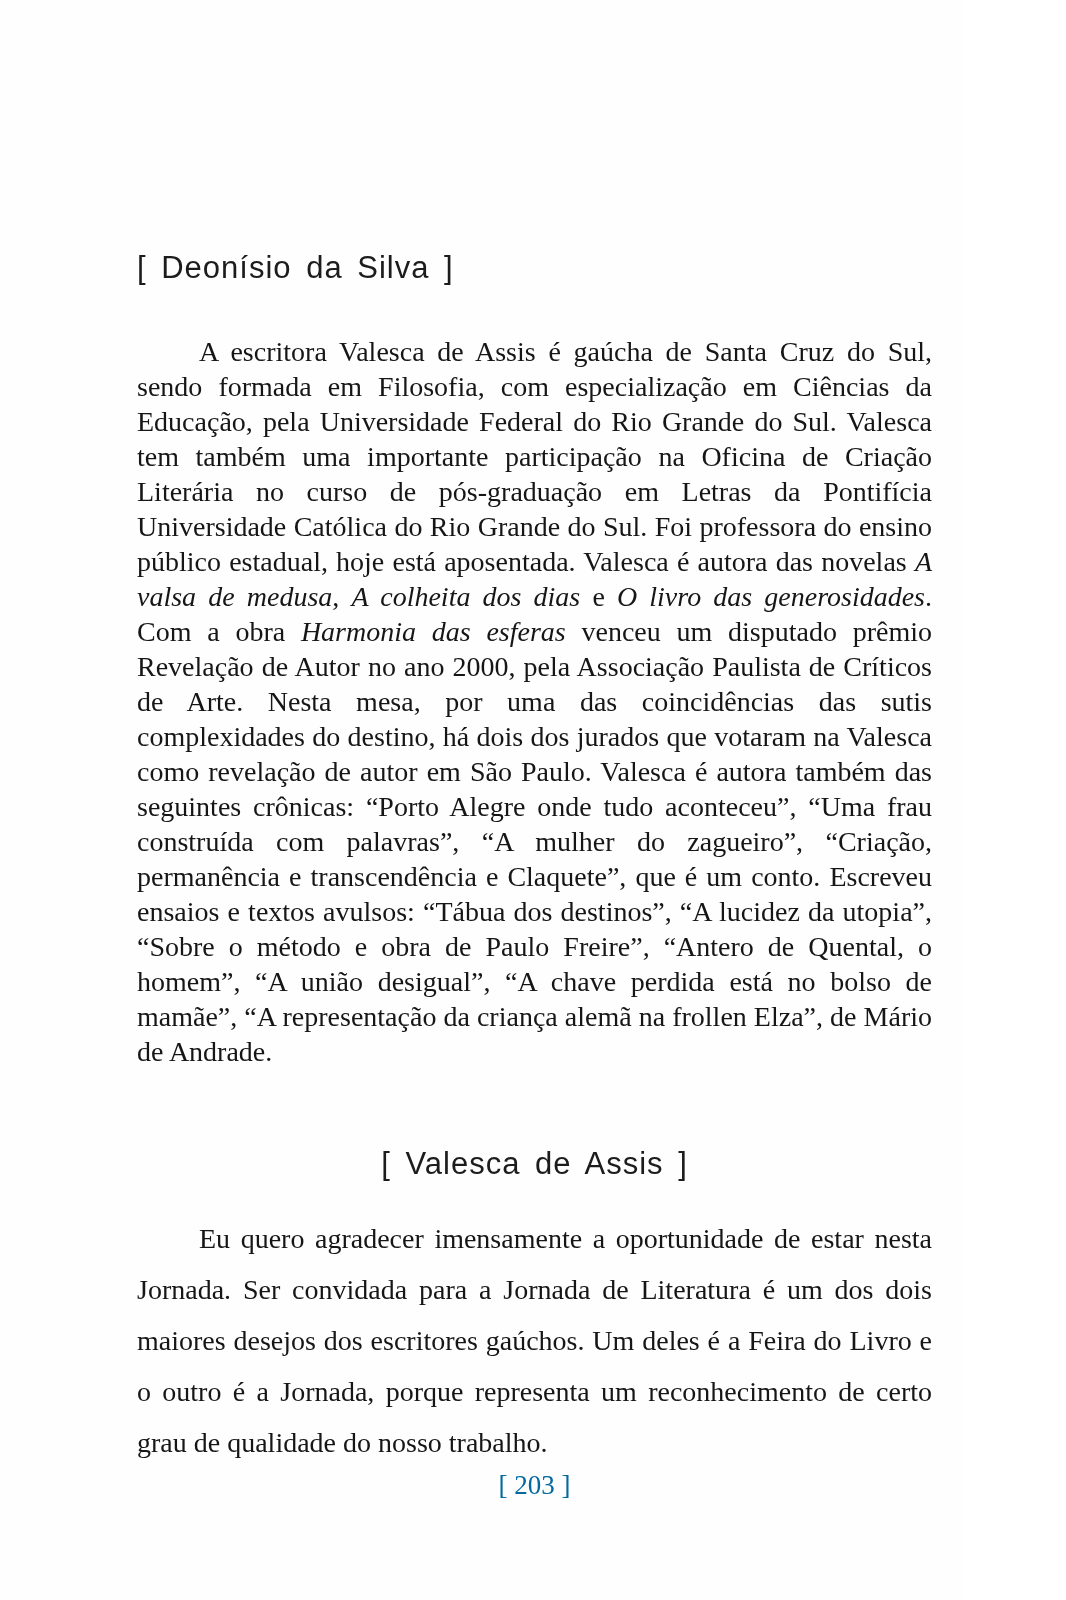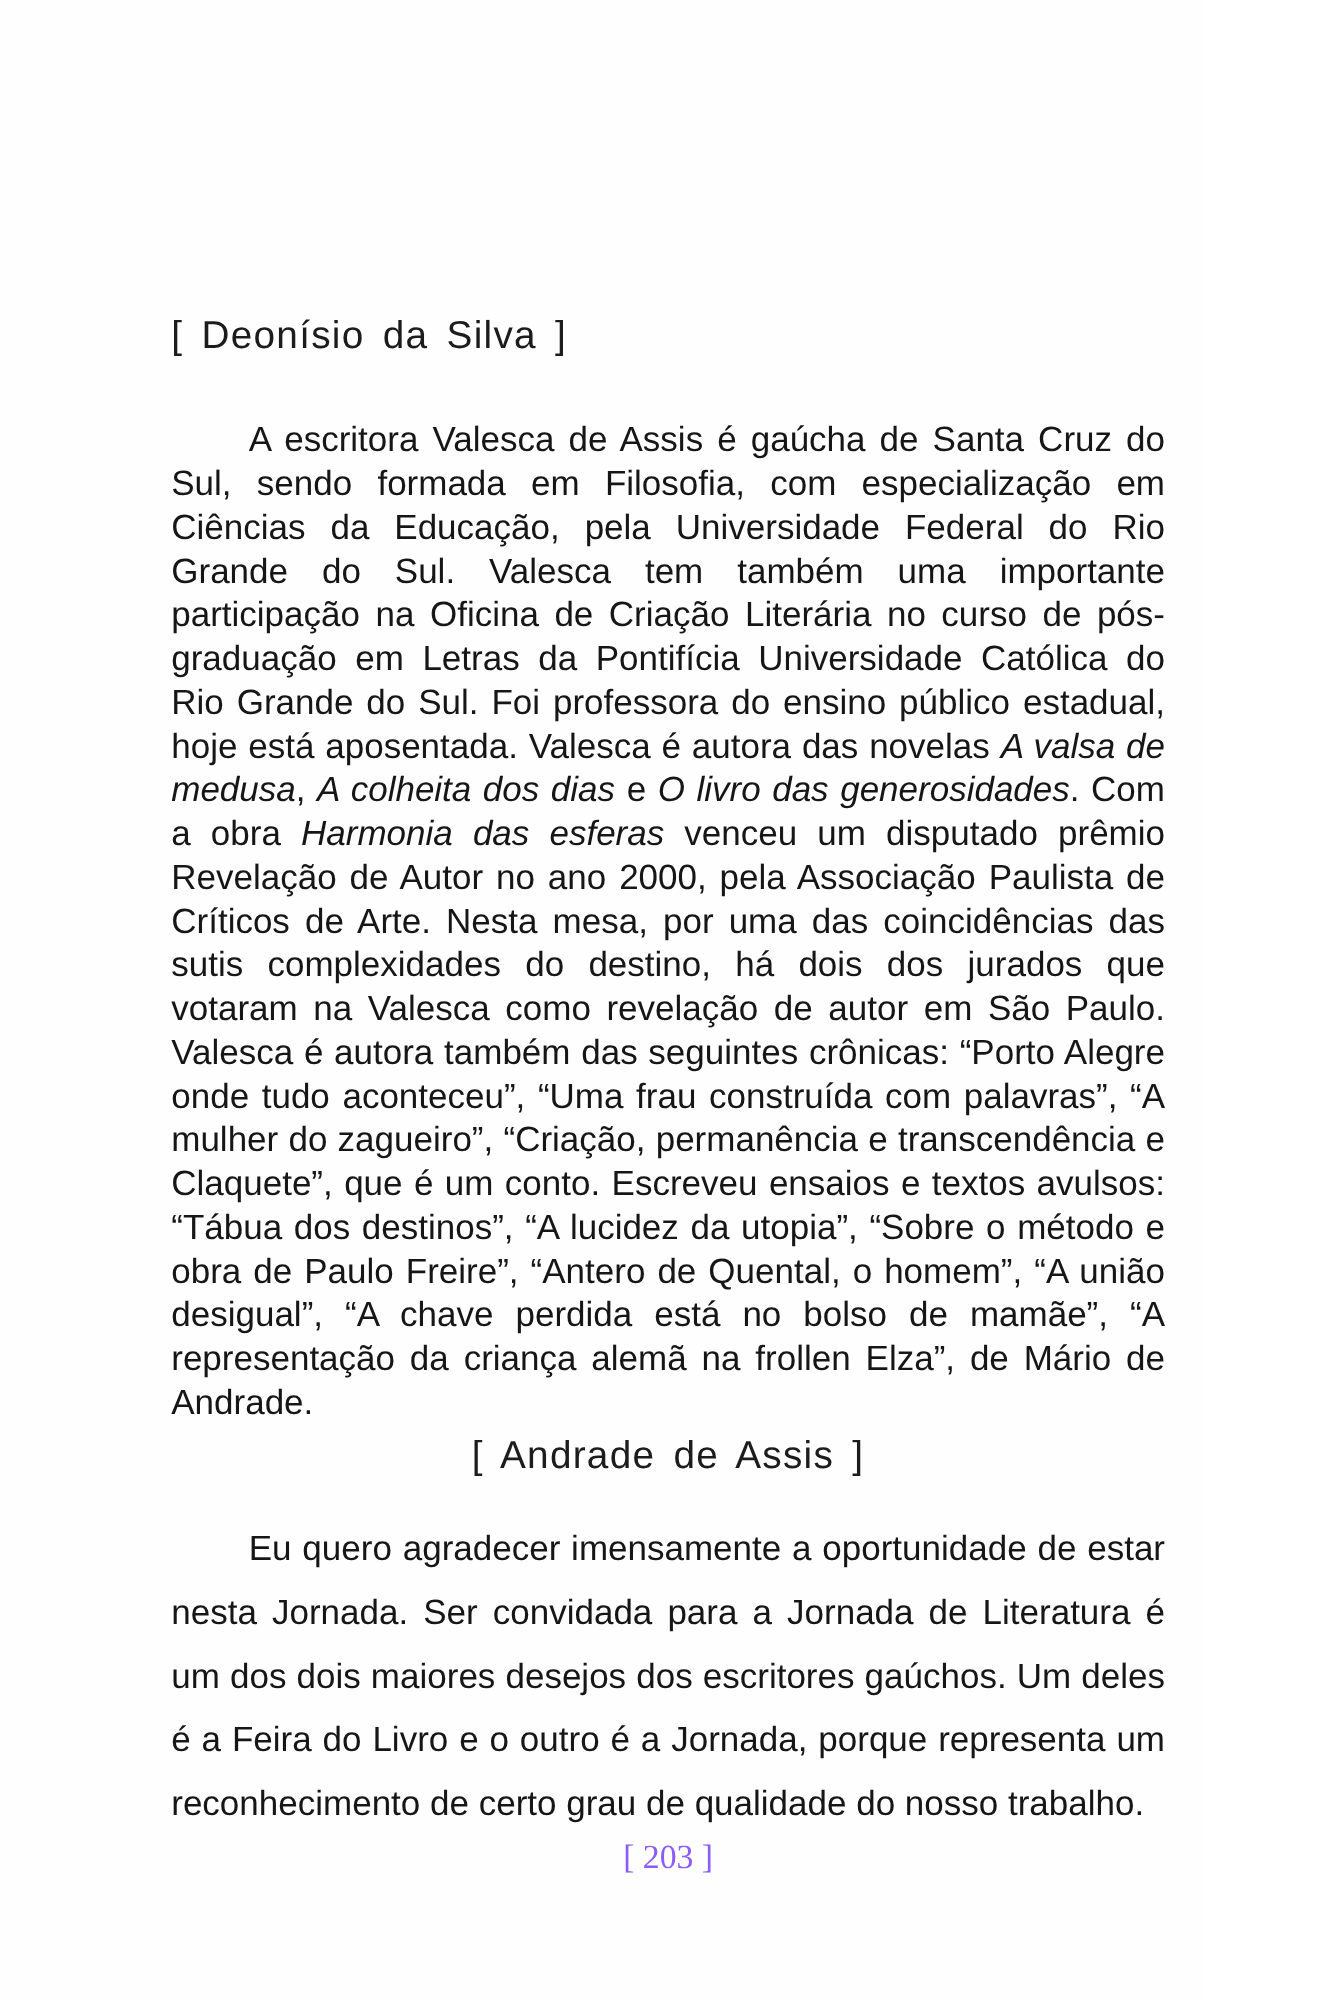--- a/index.html
+++ b/index.html
@@ -32,21 +32,21 @@
     .heading-centered {
       left: 137px;
       width: 795px;
       top: 1146px;
       text-align: center;
     }
     .body-paragraph {
       position: absolute;
       left: 137px;
       width: 795px;
-      font-family: Liberation Sans, sans-serif;
+      font-family: Liberation Serif, serif;
       font-size: 28px;
       line-height: 35px;
       text-align: justify;
       text-indent: 62px;
       color: #161616;
       hyphens: auto;
       -webkit-hyphens: auto;
     }
     .para-1 {
       top: 306px;
@@ -59,31 +59,31 @@
       font-style: italic;
     }
     .page-number {
       position: absolute;
       left: 137px;
       width: 795px;
       top: 1470px;
       text-align: center;
       font-family: "Liberation Serif", "DejaVu Serif", serif;
       font-size: 27px;
-      color: #8b5cf6;
+      color: #0369a1;
     }
   </style>
 </head>
 <body>
 
 <div class="sheet">
 
   <div class="speaker-heading heading-left">[ Deonísio da Silva ]</div>
 
   <p class="body-paragraph para-1"><span>A escritora Valesca de Assis é gaúcha de Santa Cruz do Sul, sendo formada em Filosofia, com especialização em Ciências da Educação, pela Universidade Federal do Rio Grande do Sul. Valesca tem também uma importante participação na Oficina de Criação Literária no curso de pós-graduação em Letras da Pontifícia Universidade Católica do Rio Grande do Sul. Foi professora do ensino público estadual, hoje está aposentada. Valesca é autora das novelas </span><i>A valsa de medusa</i><span>, </span><i>A colheita dos dias</i><span> e </span><i>O livro das generosidades</i><span>. Com a obra </span><i>Harmonia das esferas</i><span> venceu um disputado prêmio Revelação de Autor no ano 2000, pela Associação Paulista de Críticos de Arte. Nesta mesa, por uma das coincidências das sutis complexidades do destino, há dois dos jurados que votaram na Valesca como revelação de autor em São Paulo. Valesca é autora também das seguintes crônicas: “Porto Alegre onde tudo aconteceu”, “Uma frau construída com palavras”, “A mulher do zagueiro”, “Criação, permanência e transcendência e Claquete”, que é um conto. Escreveu ensaios e textos avulsos: “Tábua dos destinos”, “A lucidez da utopia”, “Sobre o método e obra de Paulo Freire”, “Antero de Quental, o homem”, “A união desigual”, “A chave perdida está no bolso de mamãe”, “A representação da criança alemã na frollen Elza”, de Mário de Andrade.</span></p>
 
-  <div class="speaker-heading heading-centered">[ Andrade de Assis ]</div>
+  <div class="speaker-heading heading-centered">[ Valesca de Assis ]</div>
 
   <p class="body-paragraph para-2">Eu quero agradecer imensamente a oportunidade de estar nesta Jornada. Ser convidada para a Jornada de Literatura é um dos dois maiores desejos dos escritores gaúchos. Um deles é a Feira do Livro e o outro é a Jornada, porque representa um reconhecimento de certo grau de qualidade do nosso trabalho.</p>
 
   <div class="page-number">[ 203 ]</div>
 
 </div>
 
 </body></html>

